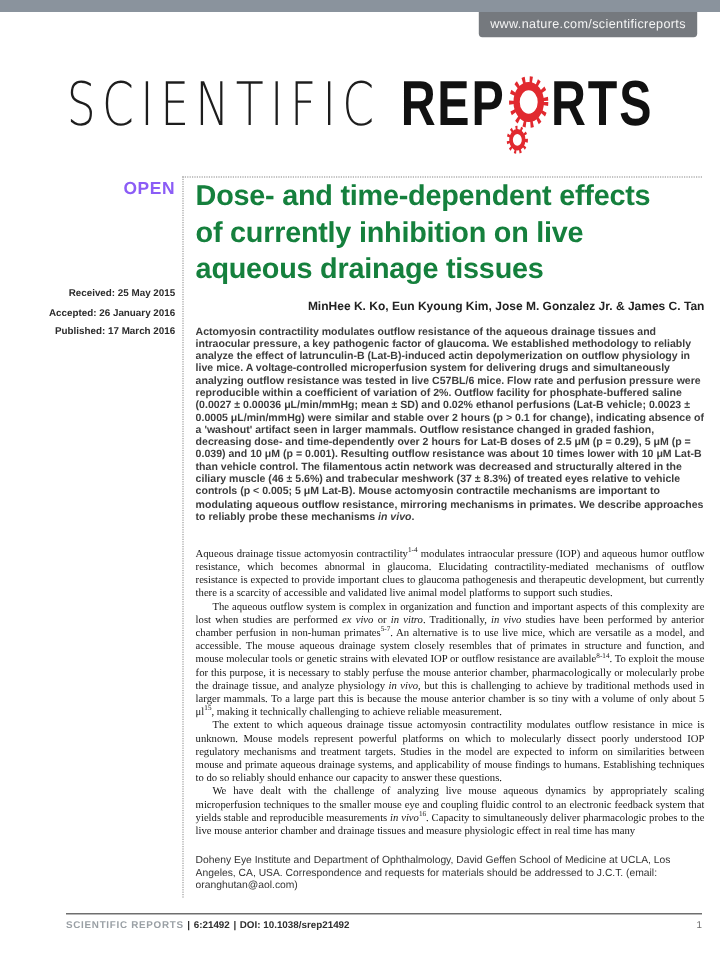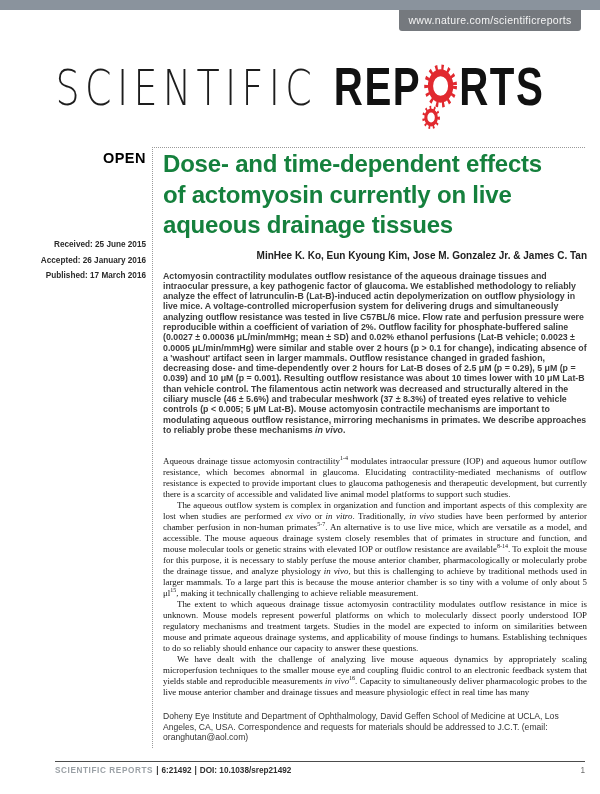--- a/index.html
+++ b/index.html
@@ -17,21 +17,21 @@
               color:#1d1d1d; }
   .logo-rep { font-weight:bold; font-size:53px; letter-spacing:2px; color:#111; margin-left:22px; }
   .gear-wrap { display:inline-block; position:relative; width:46px; height:44px; vertical-align:-3px; margin:0 2px; }
   .gear-big { position:absolute; left:1px; top:0; }
   .gear-small { position:absolute; left:-2px; top:41px; }
 
   .rule-h { position:absolute; left:152px; top:147px; width:433px; border-top:1.5px dotted #9a9a9a; }
   .rule-v { position:absolute; left:152px; top:147px; height:601px; border-left:1.5px dotted #9a9a9a; }
 
   .open-label { position:absolute; left:40px; top:150px; width:106px; text-align:right;
-                color:#000000; font-weight:bold; font-size:14.5px; letter-spacing:0.5px; }
+                color:#8b5cf6; font-weight:bold; font-size:14.5px; letter-spacing:0.5px; }
 
   .dates { position:absolute; left:10px; top:240px; width:136px; text-align:right;
            font-size:8.2px; font-weight:bold; color:#2b2b2b; }
   .dates .date-row { margin-bottom:6.5px; }
 
   .main { position:absolute; left:163px; top:149px; width:424px; height:600px; overflow:hidden; }
   .title { font-size:24px; font-weight:bold; color:#15803d; line-height:30.5px; letter-spacing:-0.2px; }
   .authors { margin-top:9px; font-size:10px; font-weight:bold; color:#222;text-align:right; }
   .abstract { margin-top:10px; font-size:8.8px; font-weight:bold; color:#3d3d3d; line-height:10.3px;
               width:424px; }
@@ -64,29 +64,29 @@
           <circle cx="13" cy="13" r="7.2" fill="#ffffff" stroke="#e1292f" stroke-width="4.2"></circle>
         </svg></span><span>RTS</span></span>
 </div>
 
 <div class="rule-h"></div>
 <div class="rule-v"></div>
 
 <div class="open-label">OPEN</div>
 
 <div class="dates">
-  <div class="date-row"><span>Received:</span> <span>25 June 2015</span></div>
+  <div class="date-row"><span>Received:</span> <span>25 May 2015</span></div>
   <div class="date-row"><span>Accepted:</span> <span>26 January 2016</span></div>
   <div class="date-row"><span>Published:</span> <span>17 March 2016</span></div>
 </div>
 
 <div class="main">
   <h1 class="title">
     <div>Dose- and time-dependent effects</div>
-    <div>of actomyosin currently on live</div>
+    <div>of currently inhibition on live</div>
     <div>aqueous drainage tissues</div>
   </h1>
   <div class="authors">MinHee K. Ko, Eun Kyoung Kim, Jose M. Gonzalez Jr. &amp; James C. Tan</div>
   <p class="abstract">Actomyosin contractility modulates outflow resistance of the aqueous drainage tissues and intraocular pressure, a key pathogenic factor of glaucoma. We established methodology to reliably analyze the effect of latrunculin-B (Lat-B)-induced actin depolymerization on outflow physiology in live mice. A voltage-controlled microperfusion system for delivering drugs and simultaneously analyzing outflow resistance was tested in live C57BL/6 mice. Flow rate and perfusion pressure were reproducible within a coefficient of variation of 2%. Outflow facility for phosphate-buffered saline (0.0027 ± 0.00036 μL/min/mmHg; mean ± SD) and 0.02% ethanol perfusions (Lat-B vehicle; 0.0023 ± 0.0005 μL/min/mmHg) were similar and stable over 2 hours (p &gt; 0.1 for change), indicating absence of a 'washout' artifact seen in larger mammals. Outflow resistance changed in graded fashion, decreasing dose- and time-dependently over 2 hours for Lat-B doses of 2.5 μM (p = 0.29), 5 μM (p = 0.039) and 10 μM (p = 0.001). Resulting outflow resistance was about 10 times lower with 10 μM Lat-B than vehicle control. The filamentous actin network was decreased and structurally altered in the ciliary muscle (46 ± 5.6%) and trabecular meshwork (37 ± 8.3%) of treated eyes relative to vehicle controls (p &lt; 0.005; 5 μM Lat-B). Mouse actomyosin contractile mechanisms are important to modulating aqueous outflow resistance, mirroring mechanisms in primates. We describe approaches to reliably probe these mechanisms <em>in vivo</em>.</p>
   <div class="bodytext">
     <p>Aqueous drainage tissue actomyosin contractility<sup>1-4</sup> modulates intraocular pressure (IOP) and aqueous humor outflow resistance, which becomes abnormal in glaucoma. Elucidating contractility-mediated mechanisms of outflow resistance is expected to provide important clues to glaucoma pathogenesis and therapeutic development, but currently there is a scarcity of accessible and validated live animal model platforms to support such studies.</p>
     <p class="indent">The aqueous outflow system is complex in organization and function and important aspects of this complexity are lost when studies are performed <em>ex vivo</em> or <em>in vitro</em>. Traditionally, <em>in vivo</em> studies have been performed by anterior chamber perfusion in non-human primates<sup>5-7</sup>. An alternative is to use live mice, which are versatile as a model, and accessible. The mouse aqueous drainage system closely resembles that of primates in structure and function, and mouse molecular tools or genetic strains with elevated IOP or outflow resistance are available<sup>8-14</sup>. To exploit the mouse for this purpose, it is necessary to stably perfuse the mouse anterior chamber, pharmacologically or molecularly probe the drainage tissue, and analyze physiology <em>in vivo</em>, but this is challenging to achieve by traditional methods used in larger mammals. To a large part this is because the mouse anterior chamber is so tiny with a volume of only about 5 μl<sup>15</sup>, making it technically challenging to achieve reliable measurement.</p>
     <p class="indent">The extent to which aqueous drainage tissue actomyosin contractility modulates outflow resistance in mice is unknown. Mouse models represent powerful platforms on which to molecularly dissect poorly understood IOP regulatory mechanisms and treatment targets. Studies in the model are expected to inform on similarities between mouse and primate aqueous drainage systems, and applicability of mouse findings to humans. Establishing techniques to do so reliably should enhance our capacity to answer these questions.</p>
     <p class="indent">We have dealt with the challenge of analyzing live mouse aqueous dynamics by appropriately scaling microperfusion techniques to the smaller mouse eye and coupling fluidic control to an electronic feedback system that yields stable and reproducible measurements <em>in vivo</em><sup>16</sup>. Capacity to simultaneously deliver pharmacologic probes to the live mouse anterior chamber and drainage tissues and measure physiologic effect in real time has many</p>
   </div>

